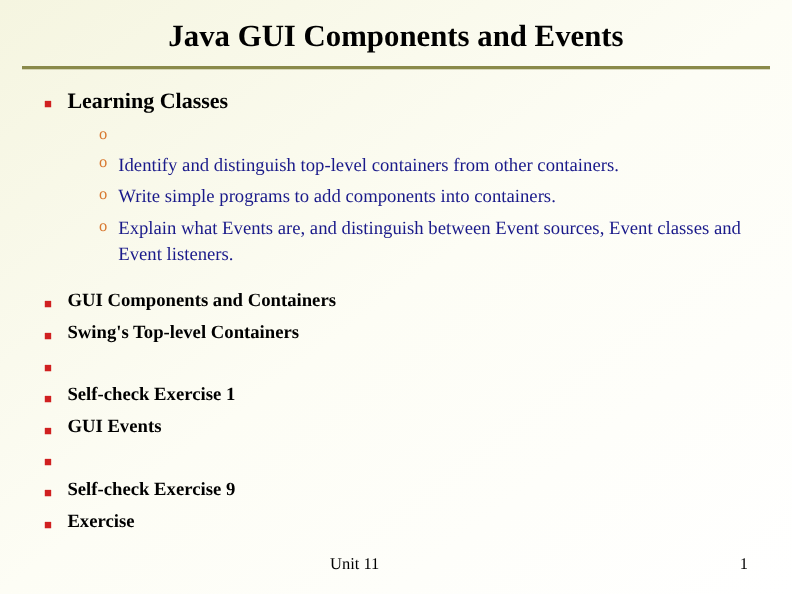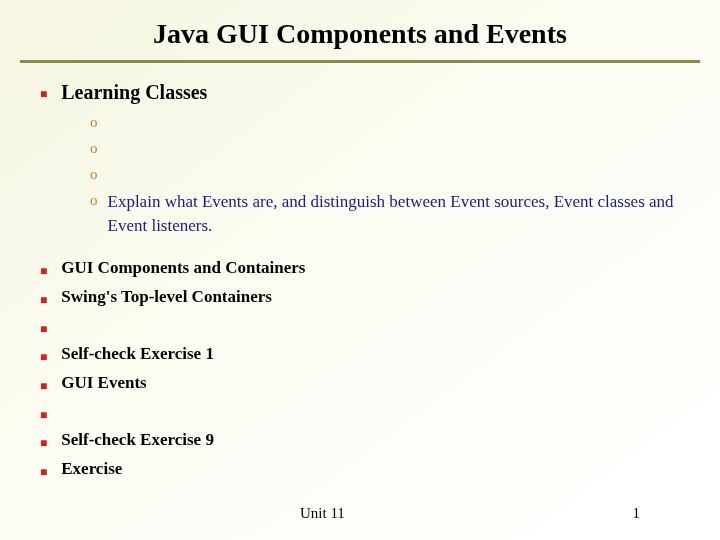--- a/index.html
+++ b/index.html
@@ -79,21 +79,21 @@
       color: #000;
       font-family: Liberation Serif, serif;
     }
     .footer {
       position: absolute;
       bottom: 18px;
       left: 0;
       right: 0;
       display: flex;
       justify-content: space-between;
-      padding: 0 80px 0 0;
+      padding: 0 40px 0 0;
       font-size: 15px;
       color: #000;
     }
     .footer-unit { margin-left: 300px; }
     .footer-page { }
   </style>
 </head>
 <body>
 
 <div class="title">Java GUI Components and Events</div>
@@ -103,23 +103,25 @@
   <span class="bullet-red">■</span>
   <span class="heading-text">Learning Classes</span>
 </div>
 
 <div class="outcomes">
   <div class="outcome-item">
     <span class="bullet-o">o</span>
   </div>
   <div class="outcome-item">
     <span class="bullet-o">o</span>
+    <span class="outcome-text">Identify and distinguish top-level containers from other containers.</span>
   </div>
   <div class="outcome-item">
     <span class="bullet-o">o</span>
+    <span class="outcome-text">Write simple programs to add components into containers.</span>
   </div>
   <div class="outcome-item">
     <span class="bullet-o">o</span>
     <span class="outcome-text">Explain what Events are, and distinguish between Event sources, Event classes and Event listeners.</span>
   </div>
 </div>
 
 <div class="topics">
   <div class="topic-item">
     <span class="bullet-red">■</span>

